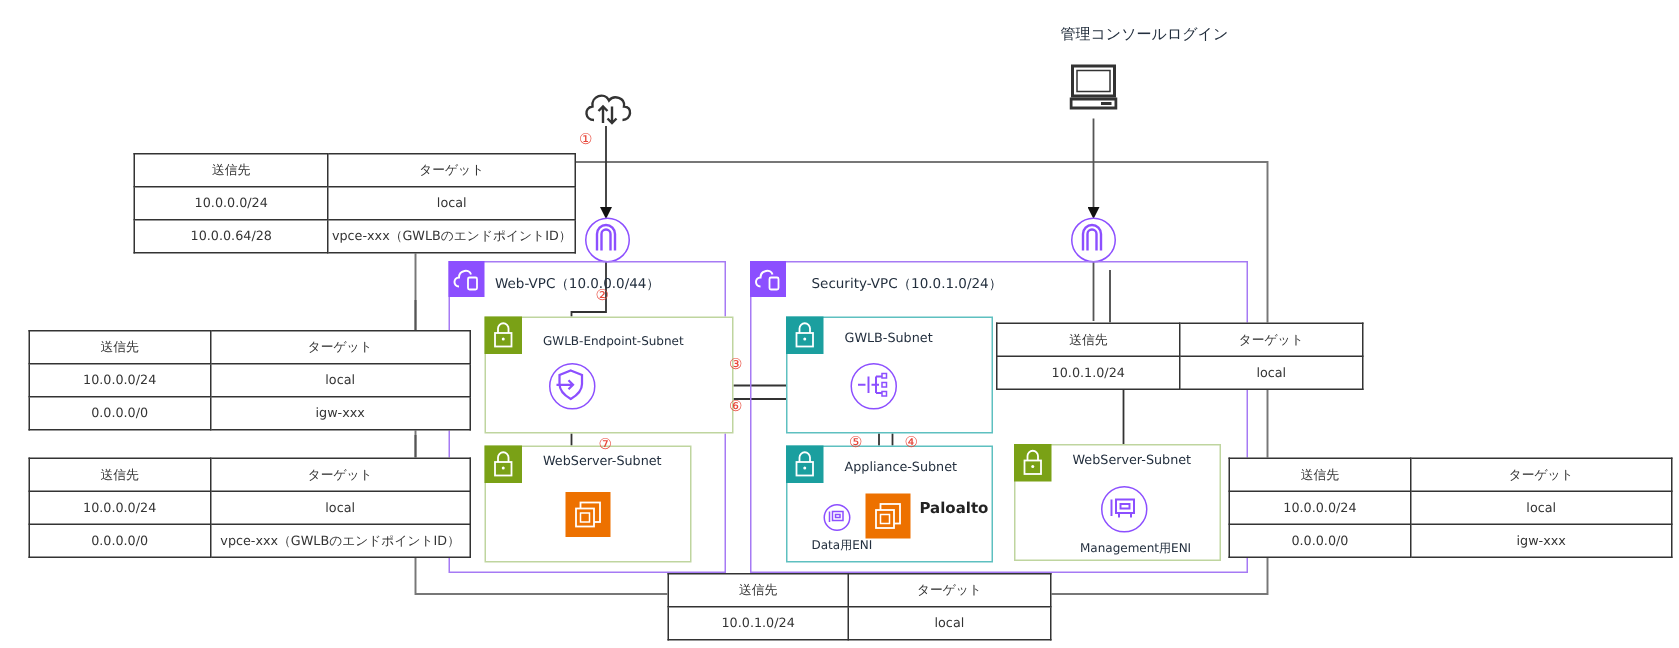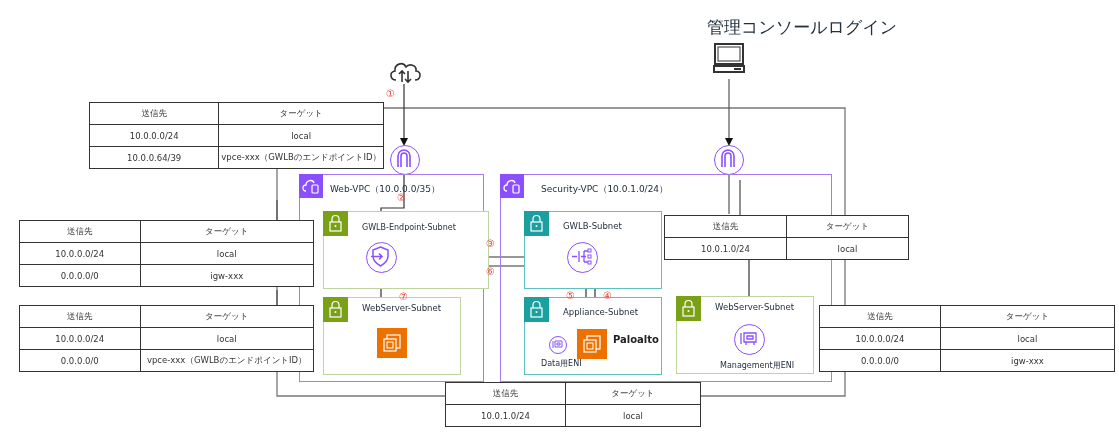--- a/index.html
+++ b/index.html
@@ -62,21 +62,21 @@
   <line x1="381" y1="273" x2="381" y2="326" stroke="#333" stroke-width="1.2" marker-end="url(#arr)"></line>
 
   <line x1="595" y1="273" x2="595" y2="328" stroke="#333" stroke-width="1.2" marker-end="url(#arr)"></line>
 
   <line x1="586" y1="330" x2="586" y2="278" stroke="#333" stroke-width="1.2" marker-end="url(#arr)"></line>
 
   <path d="M729,174 L729,214" fill="none" stroke="#555" stroke-width="1.2"></path>
   <line x1="749" y1="258" x2="749" y2="323" stroke="#333" stroke-width="1.2" marker-end="url(#arr)"></line>
 </svg>
 
-<div class="label" style="left:707px; top:16px; font-size:17px;">管理コンソールログイン</div>
+<div class="label" style="left:707px; top:16px; font-size:10px;">管理コンソールログイン</div>
 <div class="abs" style="left:713px; top:42px; width:32px; height:32px;">
   <svg width="32" height="32" viewBox="0 0 32 32">
       <rect x="2" y="2" width="28" height="20" fill="none" stroke="#333" stroke-width="2"></rect>
       <rect x="5" y="5" width="22" height="14" fill="none" stroke="#333" stroke-width="1"></rect>
       <rect x="1" y="24" width="30" height="6" fill="none" stroke="#333" stroke-width="2"></rect>
       <rect x="21" y="26" width="7" height="2" fill="#333"></rect>
     </svg>
 </div>
 
 <div class="abs" style="left:388px; top:58px; width:34px; height:26px;">
@@ -91,21 +91,21 @@
   <tbody>
       <tr>
         <td style="width:45%">送信先</td>
         <td>ターゲット</td>
       </tr>
   <tr>
         <td>10.0.0.0/24</td>
         <td>local</td>
       </tr>
   <tr>
-        <td>10.0.0.64/39</td>
+        <td>10.0.0.64/28</td>
         <td>vpce-xxx（GWLBのエンドポイントID）</td>
       </tr>
 </tbody>
   </table>
 
 <div class="circle-icon" style="left:390px; top:145px; width:30px; height:30px;">
   <svg width="26" height="26" viewBox="0 0 26 26">
       <path d="M7,21 L7,10 A6,6 0 0 1 19,10 L19,21 M10,21 L10,10 A3,3 0 0 1 16,10 L16,21" fill="none" stroke="#8c4fff" stroke-width="1.6"></path>
     </svg>
 </div>
@@ -115,21 +115,21 @@
     </svg>
 </div>
 
 <div class="vpc" style="left:299px; top:174px; width:183px; height:206px;">
   <div class="vpc-badge">
     <svg width="24" height="24" viewBox="0 0 24 24">
         <path d="M7,17 C3,17 3,11 7,11 C7,6 14,5 15,9" fill="none" stroke="#fff" stroke-width="1.3"></path>
         <rect x="13" y="11" width="6" height="8" rx="1" fill="none" stroke="#fff" stroke-width="1.2"></rect>
       </svg>
   </div>
-  <div class="vpc-title" style="left:30px; top:8px;">Web-VPC（10.0.0.0/35）</div>
+  <div class="vpc-title" style="left:30px; top:8px;">Web-VPC（10.0.0.0/44）</div>
 </div>
 <div class="step" style="left:397px; top:192px;">②</div>
 
 <div class="vpc" style="left:500px; top:174px; width:330px; height:206px;">
   <div class="vpc-badge">
     <svg width="24" height="24" viewBox="0 0 24 24">
         <path d="M7,17 C3,17 3,11 7,11 C7,6 14,5 15,9" fill="none" stroke="#fff" stroke-width="1.3"></path>
         <rect x="13" y="11" width="6" height="8" rx="1" fill="none" stroke="#fff" stroke-width="1.2"></rect>
       </svg>
   </div>

